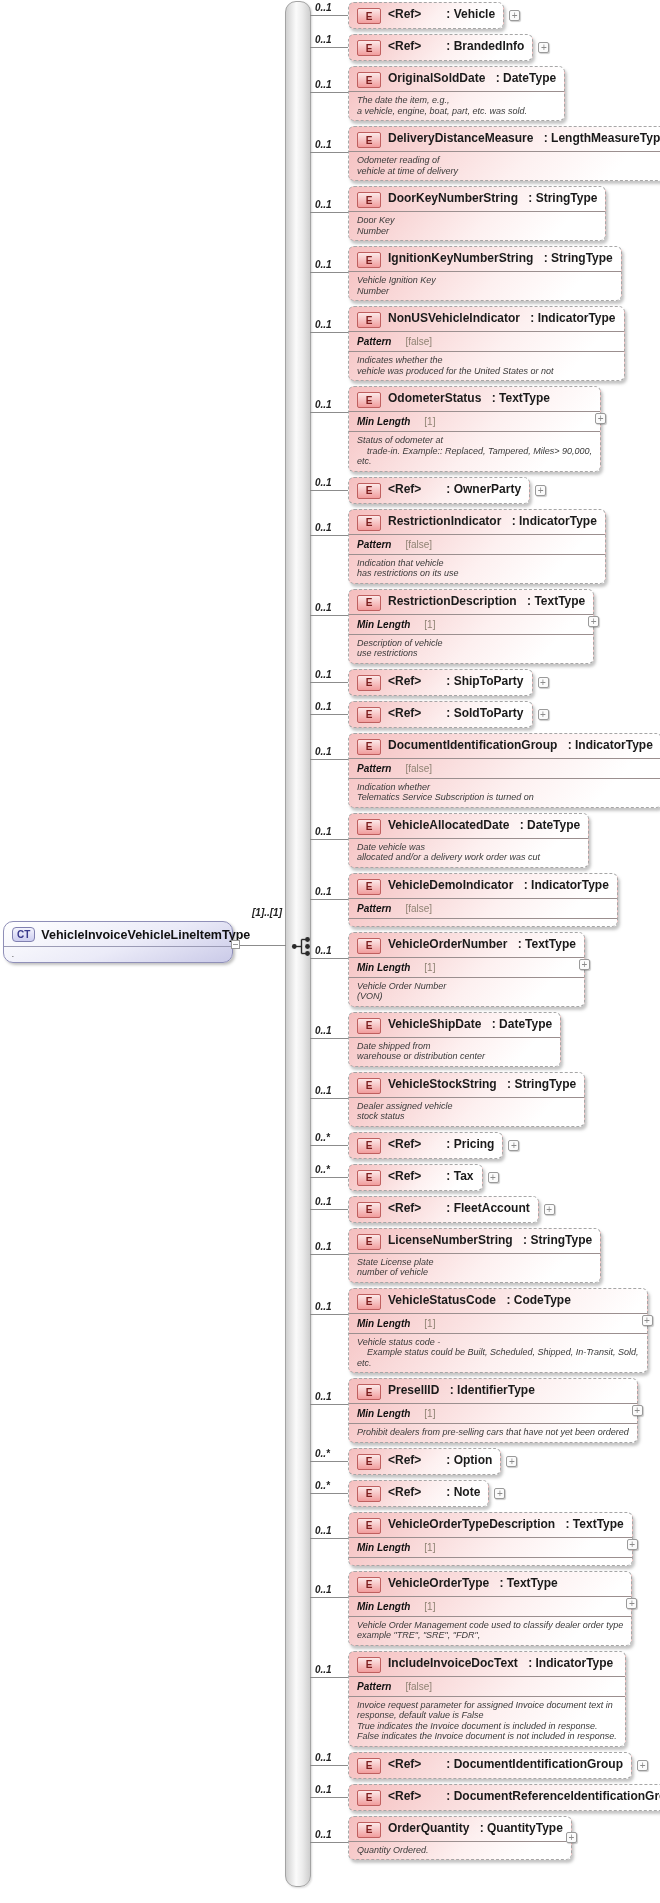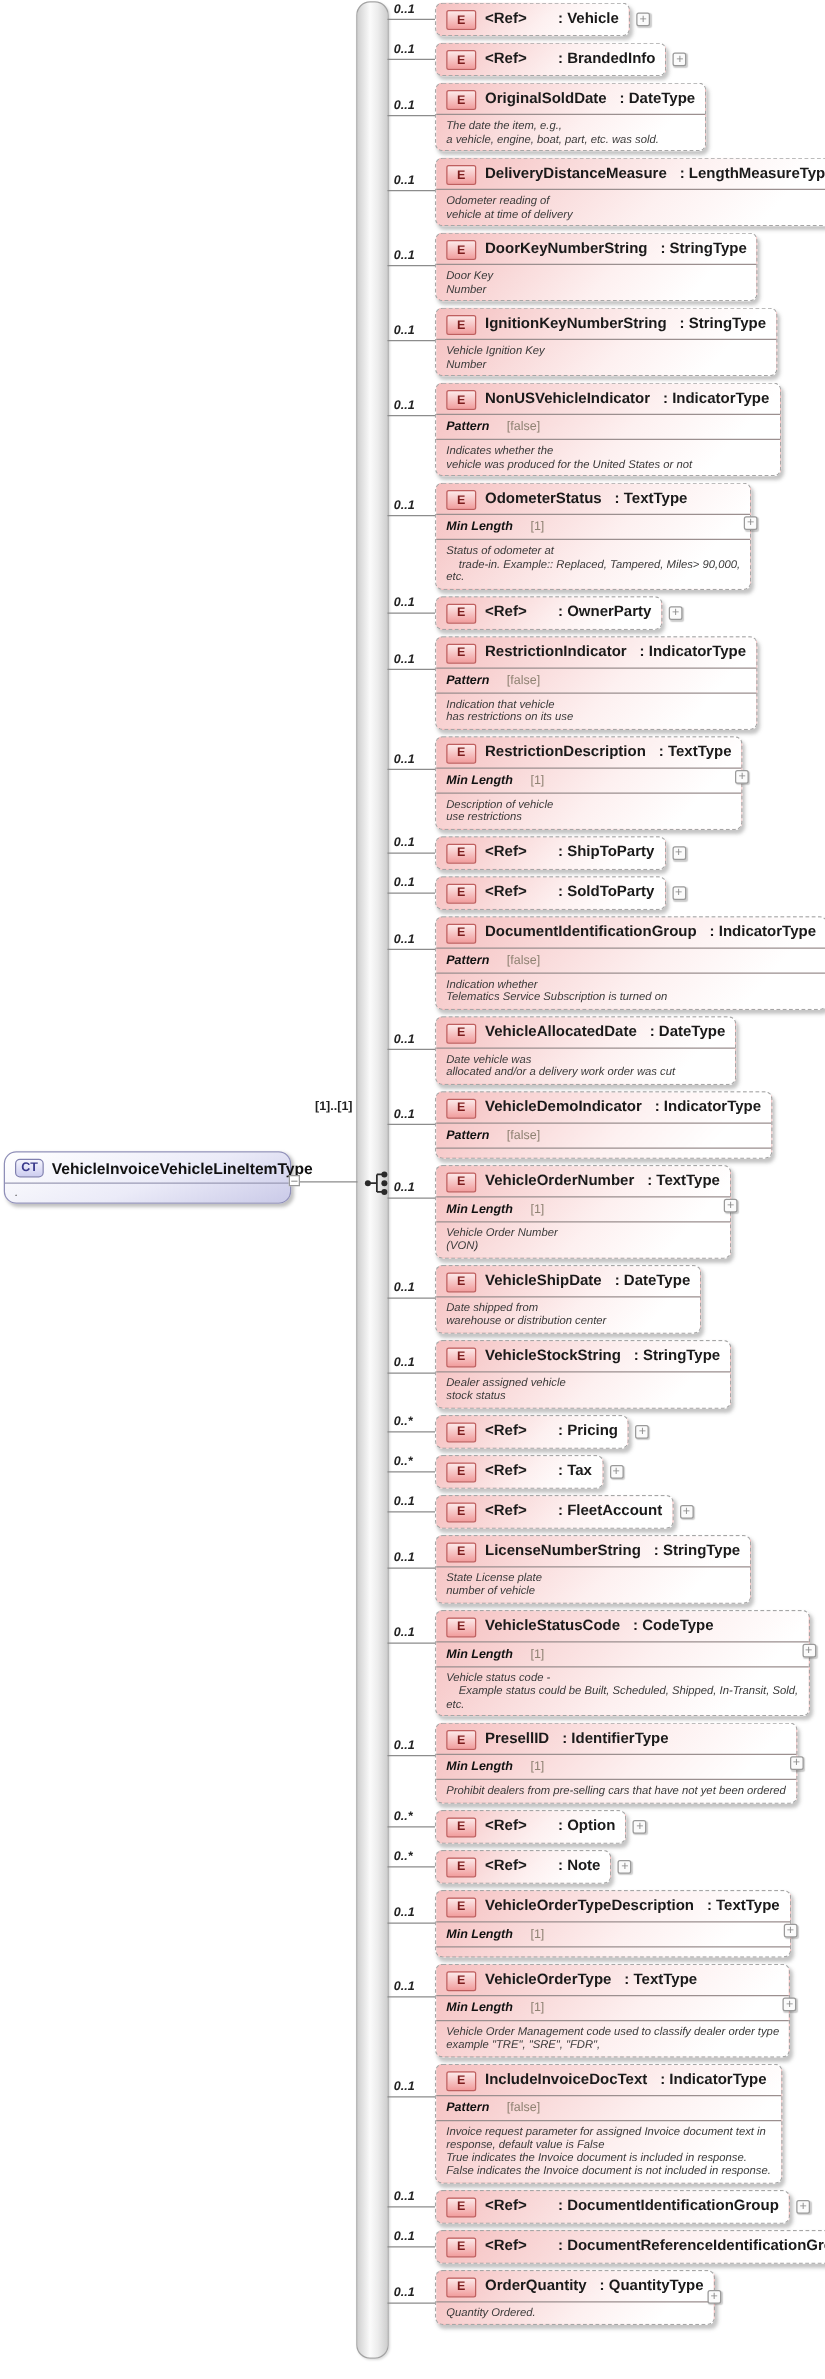--- a/index.html
+++ b/index.html
@@ -17,21 +17,21 @@
     background:linear-gradient(160deg,#ffffff 0%,#ebebf8 55%,#cacae8 100%);
     box-shadow:2px 2px 3px rgba(0,0,0,.25);padding:5px 8px 2px 8px;}
   .ct-head{display:flex;align-items:center;gap:6px;font-weight:bold;font-size:12.5px;color:#111;white-space:nowrap;}
   .ctbadge{border:1px solid #8080b0;border-radius:4px;background:linear-gradient(180deg,#f4f4fd,#cdcdf0);
     color:#3a3a8c;font-size:10px;font-weight:bold;padding:1px 4px;line-height:11px;}
   .ct-sep{border-top:1px solid #9b9bb5;margin:4px -8px 2px;}
   .ct-ann{font-size:9px;font-style:italic;color:#444;height:11px;line-height:11px;}
   .handle{position:absolute;left:231px;top:940px;width:9px;height:9px;border:1px solid #999;background:#fff;
     font-size:9px;line-height:7px;text-align:center;color:#666;box-sizing:border-box;}
   .rootline{position:absolute;left:240px;top:945px;width:46px;border-top:1px solid #8c8c8c;}
-  .rootoccurs{position:absolute;left:252px;top:880px;font-size:10px;font-weight:bold;color:#222;}
+  .rootoccurs{position:absolute;left:252px;top:907px;font-size:10px;font-weight:bold;font-style:italic;color:#222;}
   .compositor{position:absolute;left:290px;top:935px;}
 
   
   #rows{position:absolute;left:348px;top:2px;}
   .row{position:relative;margin-bottom:5px;}
   .hline{position:absolute;left:-38px;width:38px;border-top:1px solid #8c8c8c;}
   .card{position:absolute;left:-33px;font-size:10px;font-weight:bold;font-style:italic;color:#222;white-space:nowrap;}
   .box{position:relative;border:1px dashed #a6a6a6;border-radius:6px;width:max-content;
     background:linear-gradient(132deg,#f5bebe 0%,#f9dada 30%,#fdf0f0 55%,#ffffff 82%);
     box-shadow:2px 3px 3px rgba(90,90,90,.35);padding:3px 8px 4px 8px;box-sizing:border-box;}

